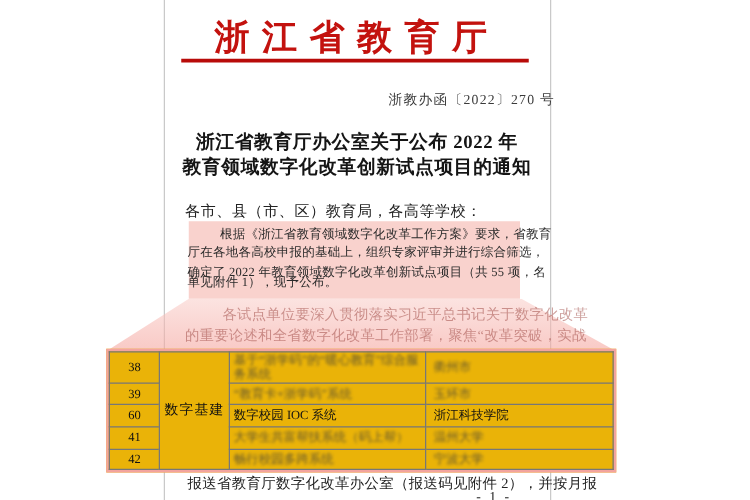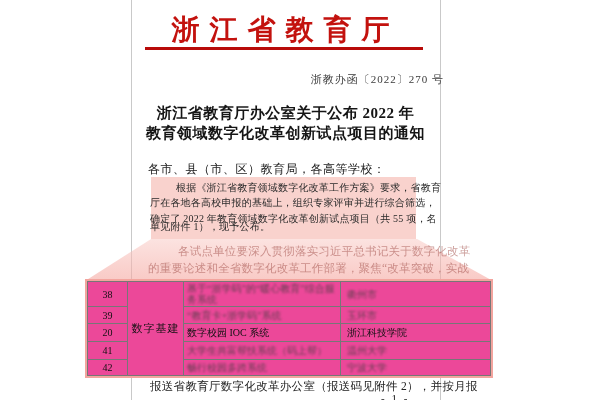--- a/index.html
+++ b/index.html
@@ -37,21 +37,21 @@
   .faded-line{font-size:11.5px;color:rgba(163,78,73,0.55);z-index:5;white-space:nowrap;filter:blur(0.4px);letter-spacing:0.2px;}
   .fl0{left:178px;top:244px;text-align:center;} .fl1{left:148px;top:261px;}
   
   .zoom-callout{
     left:85px;top:239px;width:408px;height:42px;z-index:4;
     background:linear-gradient(180deg,rgba(249,204,199,0.55),rgba(245,166,159,0.60));
     clip-path:polygon(16.2% 0%,81.4% 0%,100% 100%,0% 100%);
   }
   
   .table-wrap{
-    left:85px;top:279px;width:408px;z-index:6;background:#ec4899;
+    left:85px;top:279px;width:408px;z-index:6;background:#eab308;
     border:2px solid #f3a49e;box-sizing:border-box;
   }
   table{border-collapse:collapse;width:100%;table-layout:fixed;}
   td{
     border:1px solid #777;font-size:10px;line-height:11px;
     padding:1px 3px;overflow:hidden;vertical-align:middle;color:#1c1c1c;
   }
   .col-no{width:33px;text-align:center;}
   .col-cat{width:49px;text-align:center;font-size:11px;letter-spacing:1px;}
   .col-proj{width:150px;text-align:left;}
@@ -97,21 +97,21 @@
       <td class="col-cat crisp" rowspan="5">数字基建</td>
       <td class="col-proj blurred">基于“浙学码”的“暖心教育”综合服务系统</td>
       <td class="col-org blurred">衢州市</td>
     </tr>
     <tr class="r39">
       <td class="col-no crisp">39</td>
       <td class="col-proj blurred">“教育卡+浙学码”系统</td>
       <td class="col-org blurred">玉环市</td>
     </tr>
     <tr class="r40">
-      <td class="col-no crisp">20</td>
+      <td class="col-no crisp">60</td>
       <td class="col-proj crisp">数字校园 IOC 系统</td>
       <td class="col-org crisp">浙江科技学院</td>
     </tr>
     <tr class="r41">
       <td class="col-no crisp">41</td>
       <td class="col-proj blurred">大学生共富帮扶系统（码上帮）</td>
       <td class="col-org blurred">温州大学</td>
     </tr>
     <tr class="r42">
       <td class="col-no crisp">42</td>

